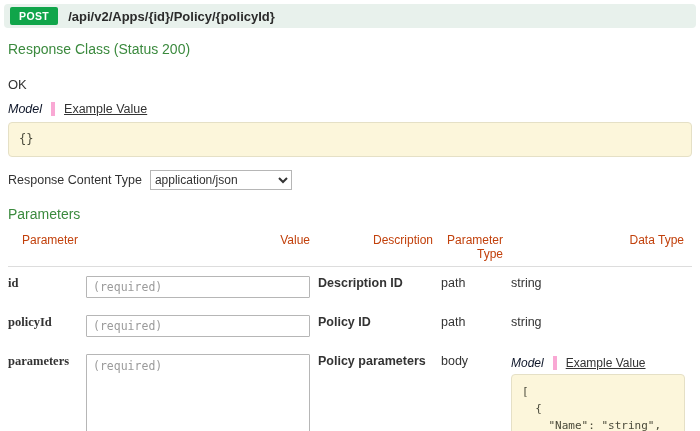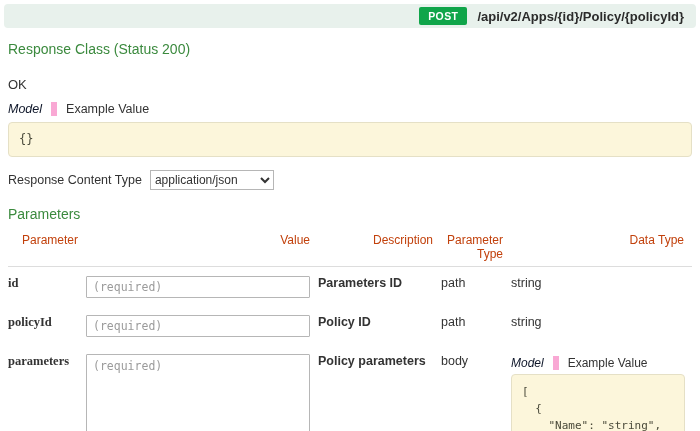--- a/index.html
+++ b/index.html
@@ -9,24 +9,23 @@
     background: #fff;
     font-family: "Liberation Sans", sans-serif;
     color: #333;
   }
 
   
   .op-header {
     display: flex;
     align-items: center;
     margin: 4px 4px 0 4px;
-    padding: 3px 12px;
+    padding: 3px 6px;
     background: var(--header_bg, #e8f1ec);
     border-radius: 4px;
-    justify-content: flex-end;
   }
   .method-badge {
     background: var(--method_green, #10a54a);
     color: #fff;
     font-size: 10.5px;
     font-weight: bold;
     padding: 3px 9px 3px 9px;
     border-radius: 2px;
     letter-spacing: 0.4px;
   }
@@ -53,21 +52,21 @@
     font-size: 14px;
     font-weight: normal;
     color: var(--heading_green, #3b8a3e);
   }
   .ok-text { margin-top: 20px; font-size: 13px; color: #333; }
 
   
   .tabs { margin-top: 10px; font-size: 12.5px; line-height: 1.2; }
   .tab { padding: 0 9px; cursor: pointer; }
   .tab:first-child { padding-left: 0; }
-  .tab + .tab { border-left: 6px solid #f9a8d4; }
+  .tab + .tab { border-left: 4px solid #f9a8d4; text-decoration: underline; }
   .tab.inactive { color: #0f172a; font-style: italic; }
   .tab.active { color: #333; }
 
   
   .code-box {
     background: var(--code_bg, #fcf6db);
     border: 1px solid var(--code_border, #e5e0c6);
     border-radius: 4px;
     font-family: "DejaVu Sans Mono", monospace;
     color: #4a4a3a;
@@ -88,21 +87,21 @@
   
   .content-type-row { margin-top: 13px; display: flex; align-items: center; font-size: 12.5px; }
   select {
     font-family: "Liberation Sans", sans-serif;
     font-size: 12px;
     color: #333;
     border: 1px solid #b6b6b6;
     background: #fff;
     height: 20px;
   }
-  .ct-select { margin-left: 8px; width: 124px; }
+  .ct-select { margin-left: 8px; width: 142px; }
 
   
   .params-heading { margin-top: 16px; }
   .params-table { margin-top: 2px; border-collapse: collapse; width: 100%; table-layout: fixed; }
   .params-table th {
     text-align: right;
     font-weight: normal;
     color: #c2410c;
     font-size: 12px;
     padding: 9px 8px 5px 0;
@@ -197,21 +196,21 @@
           <th>Data Type</th>
         </tr>
       </thead>
       <tbody>
 
         <tr>
           <td class="pname">id</td>
           <td>
             <input class="param-input" type="text" placeholder="(required)" style="">
           </td>
-          <td class="pdesc-bold">Parameters ID</td>
+          <td class="pdesc-bold">Description ID</td>
           <td class="ptype">path</td>
           <td class="dtype">string</td>
         </tr>
 
         <tr>
           <td class="pname">policyId</td>
           <td>
             <input class="param-input" type="text" placeholder="(required)" style="">
           </td>
           <td class="pdesc-bold">Policy ID</td>

